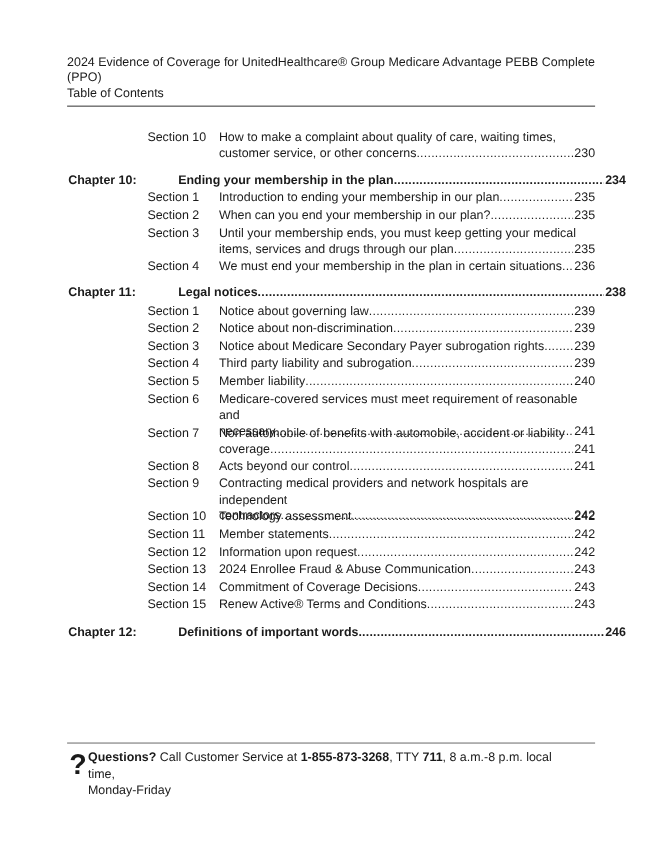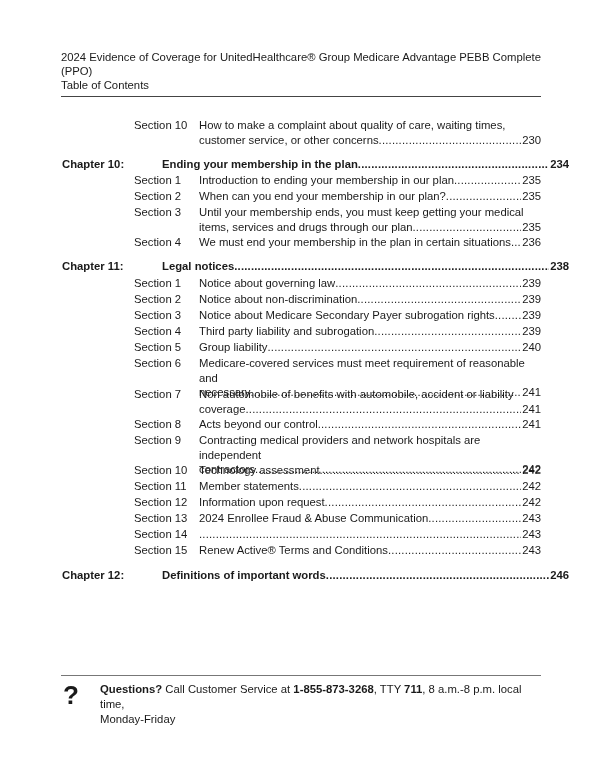--- a/index.html
+++ b/index.html
@@ -12,21 +12,21 @@
   .sec-label { position:absolute; left:134px; }
   .entry { position:absolute; left:199px; width:342px; }
   .entry.chap { left:146px; width:407px; font-weight:bold;margin-left:16px; }
   .line { display:flex; white-space:nowrap; }
   .line .t { flex:0 0 auto;text-align:center; }
   .line .dots { flex:1 1 auto; overflow:hidden; white-space:nowrap; }
   .line .dots::after { content:"........................................................................................................................................................................................................................"; letter-spacing:0.2px; }
   .line .p { flex:0 0 auto; padding-left:1px; }
   .footer-rule { position:absolute; left:61px; top:675px; width:480px; height:1px; background:#777; }
   .qicon { position:absolute; left:63px; top:682px; font-size:26px; font-weight:bold; line-height:26px; }
-  .footer { position:absolute; left:100px; top:682px; width:445px; font-size:11.3px; line-height:15px; }
+  .footer { position:absolute; left:80px; top:682px; width:445px; font-size:11.3px; line-height:15px; }
   b { font-weight:bold; }
 </style>
 </head>
 <body>
 
 <div class="header">
   <div>2024 Evidence of Coverage for UnitedHealthcare® Group Medicare Advantage PEBB Complete</div>
   <div>(PPO)</div>
   <div>Table of Contents</div>
 </div>
@@ -145,21 +145,21 @@
           <span class="t">Third party liability and subrogation</span>
           <span class="dots"></span>
           <span class="p">239</span>
         </div>
       </div>
   </div>
   <div class="row" style="top:340px;">
     <span class="sec-label">Section 5</span>
     <div class="entry">
         <div class="line">
-          <span class="t">Group liability</span>
+          <span class="t">Member liability</span>
           <span class="dots"></span>
           <span class="p">240</span>
         </div>
       </div>
   </div>
   <div class="row" style="top:356px;">
     <span class="sec-label">Section 6</span>
     <div class="entry">
       <div>Medicare-covered services must meet requirement of reasonable and</div>
       <div class="line">
@@ -238,20 +238,21 @@
           <span class="t">2024 Enrollee Fraud &amp; Abuse Communication</span>
           <span class="dots"></span>
           <span class="p">243</span>
         </div>
       </div>
   </div>
   <div class="row" style="top:527px;">
     <span class="sec-label">Section 14</span>
     <div class="entry">
         <div class="line">
+          <span class="t">Commitment of Coverage Decisions</span>
           <span class="dots"></span>
           <span class="p">243</span>
         </div>
       </div>
   </div>
   <div class="row" style="top:543px;">
     <span class="sec-label">Section 15</span>
     <div class="entry">
         <div class="line">
           <span class="t">Renew Active® Terms and Conditions</span>

